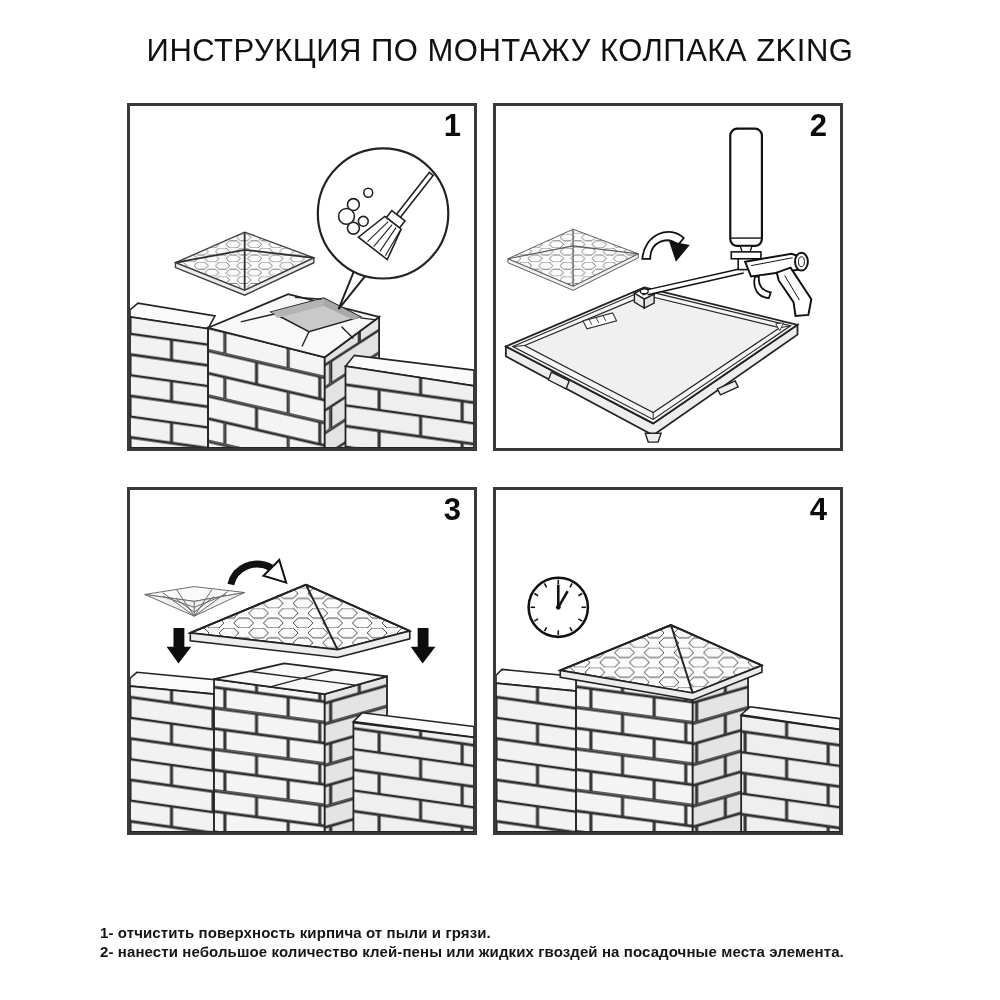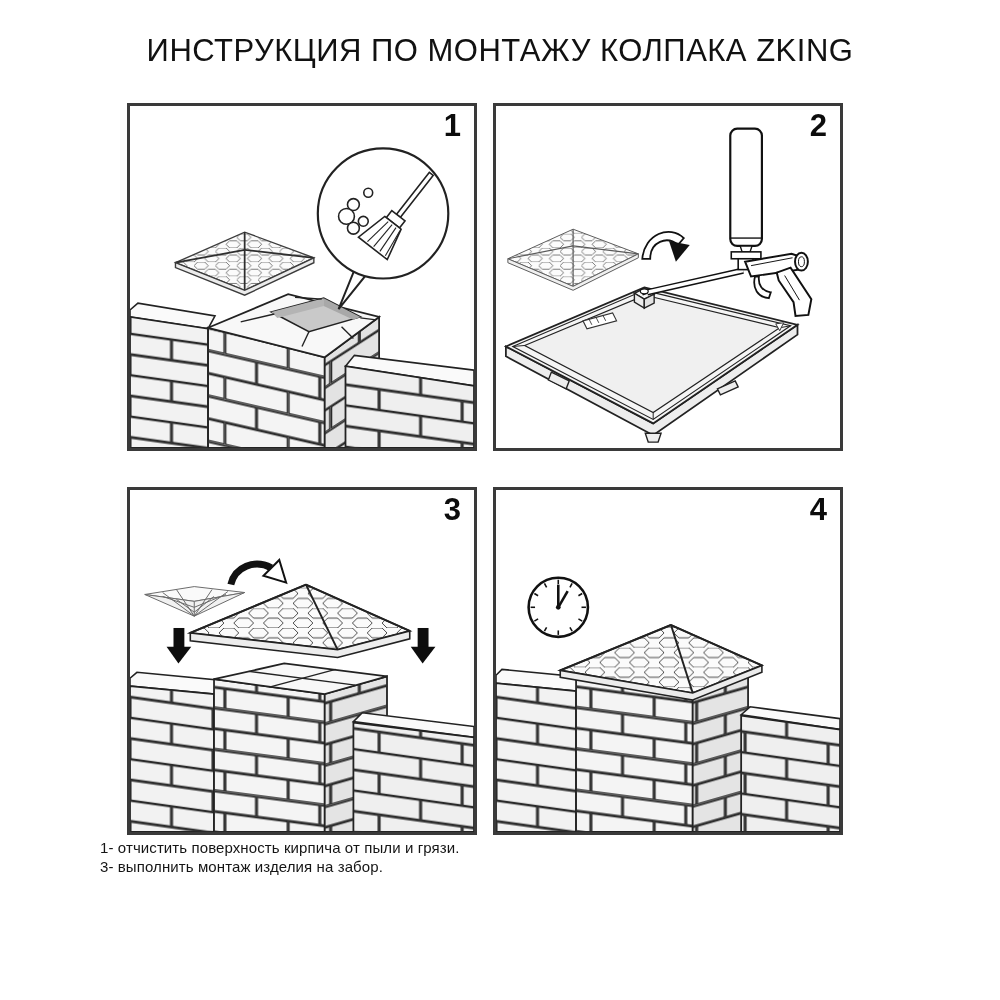--- a/index.html
+++ b/index.html
@@ -19,22 +19,22 @@
   .p1{left:127px;top:103px;}
   .p2{left:493px;top:103px;}
   .p3{left:127px;top:487px;}
   .p4{left:493px;top:487px;}
   .panel svg{position:absolute;left:0;top:0;width:100%;height:100%;}
   .stepnum{
     position:absolute;top:4px;right:13px;font-size:31px;font-weight:bold;
     color:#0c0c0c;line-height:1;
   }
   .instructions{
-    position:absolute;left:100px;top:838px;font-size:15px;line-height:19.4px;
-    color:#151515;letter-spacing:0.1px;
+    position:absolute;left:100px;top:923px;font-size:15px;line-height:19.4px;
+    color:#151515;letter-spacing:0.1px;font-weight:bold;
   }
   .instr-line{white-space:nowrap;}
   .defs-holder{position:absolute;width:0;height:0;}
 </style>
 </head>
 <body>
 
 <svg class="defs-holder" aria-hidden="true">
   <defs>
     <pattern id="brickWall" patternUnits="userSpaceOnUse" width="84" height="42" patternTransform="skewY(8)">
@@ -343,14 +343,14 @@
       <line x1="63" y1="119" x2="63" y2="96" stroke="#111" stroke-width="2.6"></line>
       <line x1="63" y1="119" x2="72.5" y2="102.5" stroke="#111" stroke-width="2.6"></line>
       <circle cx="63" cy="119" r="2.4" fill="#111"></circle>
     </g>
   </svg>
   <div class="stepnum">4</div>
 </div>
 
 <div class="instructions">
   <div class="instr-line">1- отчистить поверхность кирпича от пыли и грязи.</div>
-  <div class="instr-line">3- выполнить монтаж изделия на забор.</div>
+  <div class="instr-line">2- нанести небольшое количество клей-пены или жидких гвоздей на посадочные места элемента.</div>
 </div>
 
 </body></html>

